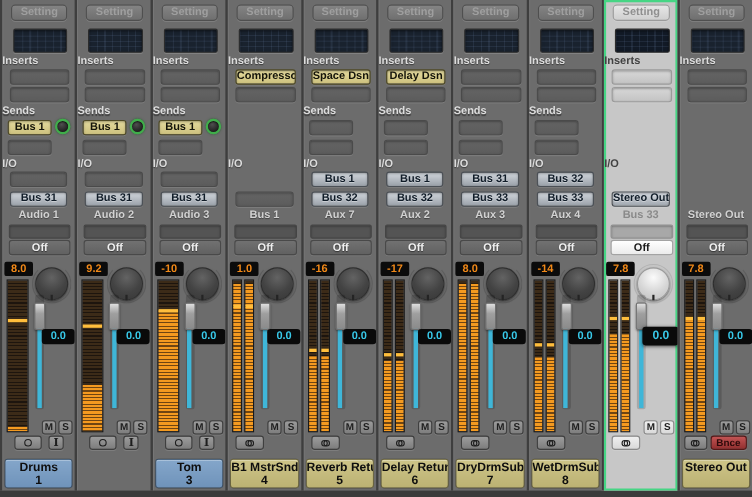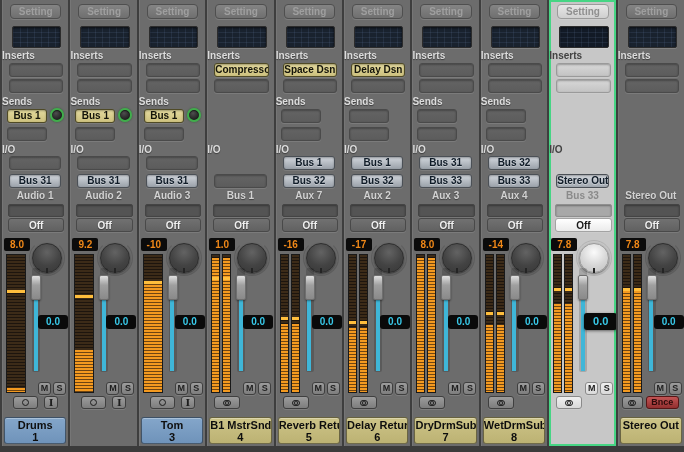--- a/index.html
+++ b/index.html
@@ -87,21 +87,21 @@
     background:repeating-linear-gradient(to bottom,#f49a20 0 2px,#6f4512 2px 3px);}
   .meter-bar .peak{position:absolute;left:0;right:0;height:3px;background:#ffbe3c;}
 
   .fader-track{position:absolute;top:268px;left:30px;width:8px;height:104px;border-radius:2px;
     background:rgba(0,0,0,.16);}
   .fader-cyan{position:absolute;top:298px;left:31.5px;width:4px;height:73px;background:#3fb6d8;}
   .fader-handle{position:absolute;top:275px;left:29px;width:10px;height:25px;border-radius:2px;
     background:linear-gradient(#e0e0e0,#9f9f9f 40%,#8a8a8a);border:1px solid #6f6f6f;
     box-shadow:0 1px 2px rgba(0,0,0,.4);}
   .value-box{position:absolute;top:299px;left:36px;width:30px;height:14px;border-radius:3px;
-    background:#0a0a0a;color:#38c9e9;font-size:10px;font-weight:bold;text-align:center;line-height:14px;margin-top:16px;}
+    background:#0a0a0a;color:#38c9e9;font-size:10px;font-weight:bold;text-align:center;line-height:14px;}
   .selected .value-box{top:297px;left:35px;width:33px;height:17px;line-height:17px;font-size:11px;
     box-shadow:0 1px 3px rgba(0,0,0,.5);}
 
   .ms-btn,.small-btn{position:absolute;height:13px;border-radius:3px;padding:0;
     background:linear-gradient(#9c9c9c,#7d7d7d);border:1px solid #3f3f3f;
     font-size:9px;font-weight:bold;color:#1e1e1e;line-height:11px;
     box-shadow:0 1px 0 rgba(255,255,255,.12);}
   .selected .ms-btn,.selected .small-btn{background:linear-gradient(#f0f0f0,#d9d9d9);border-color:#8a8a8a;}
   .m-btn{top:382px;left:36px;width:13px;}
   .s-btn{top:382px;left:51px;width:13px;}

